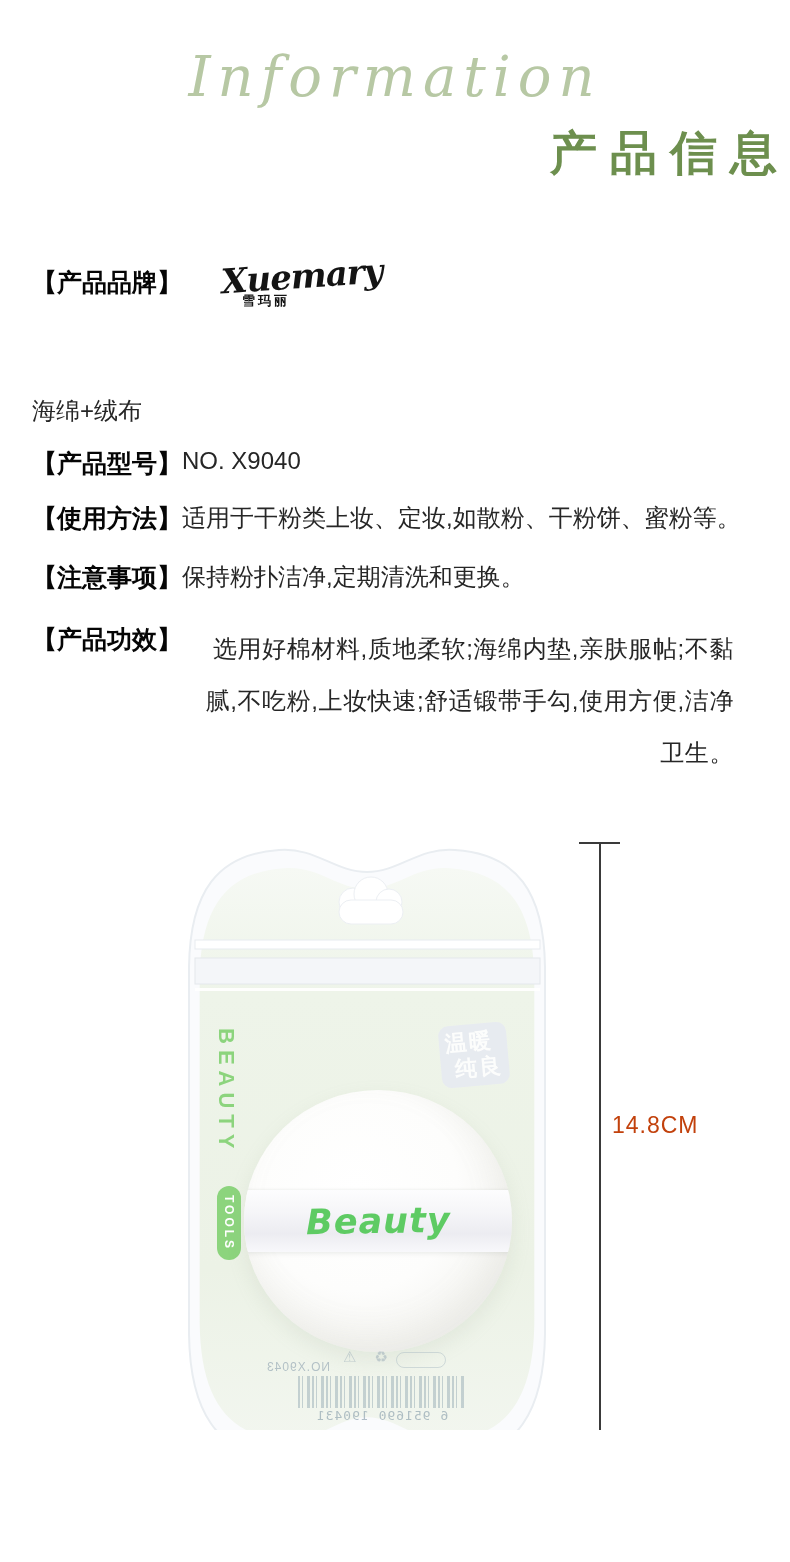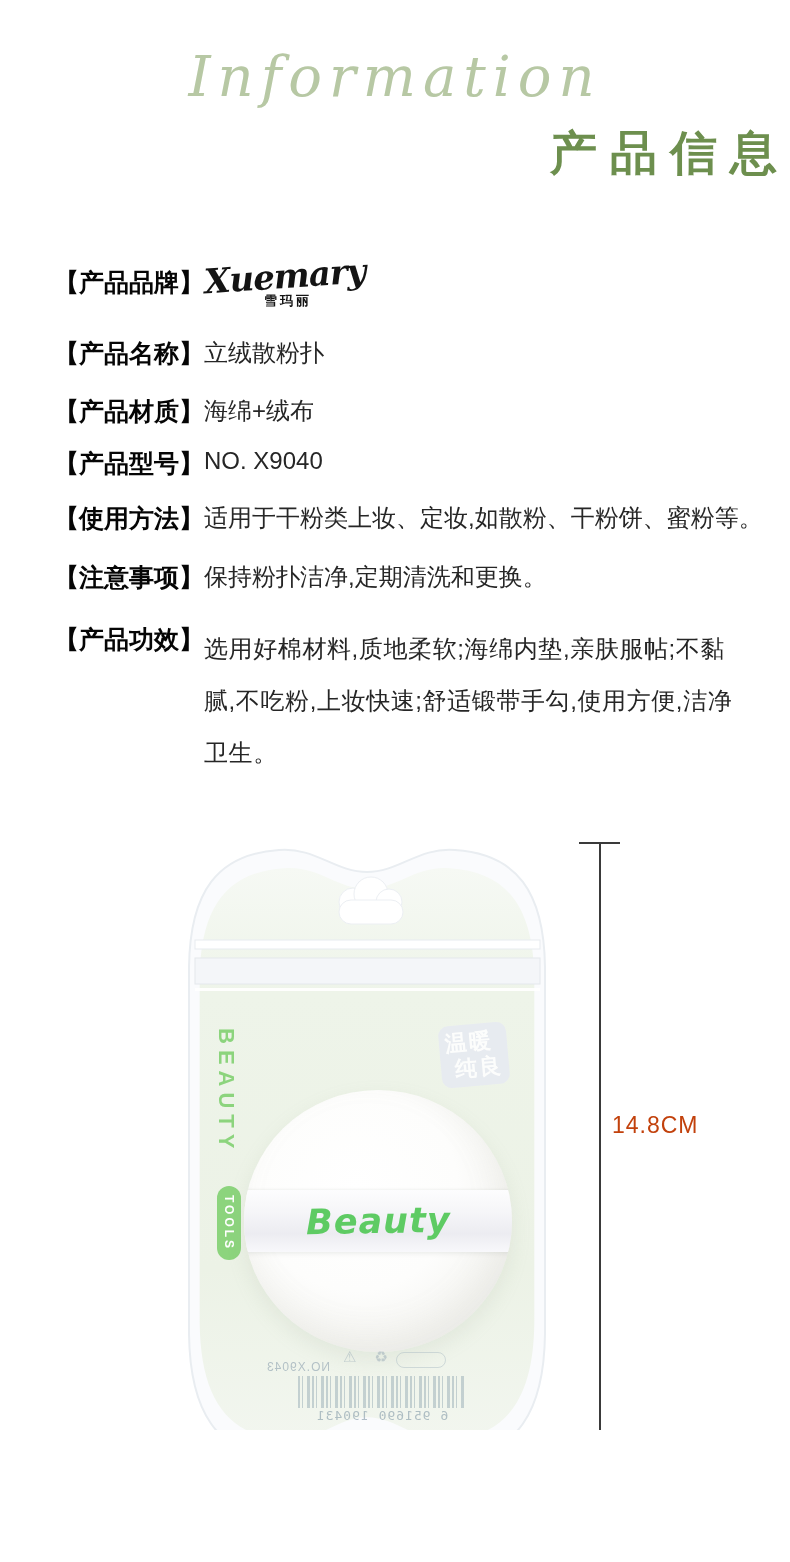--- a/index.html
+++ b/index.html
@@ -11,21 +11,21 @@
   .script-title{
     position:absolute;top:44px;left:0;width:100%;text-align:center;
     font-family:"DejaVu Serif",serif;font-style:italic;font-weight:400;
     font-size:56px;color:#b7c8a4;letter-spacing:7px;
   }
   .cn-title{
     position:absolute;top:122px;left:0;width:100%;text-align:right;
     font-size:47px;font-weight:700;color:#6d8f4e;letter-spacing:13px;text-indent:13px;
   }
   
-  .row{position:absolute;left:54px;width:716px;display:flex;align-items:flex-start;}
+  .row{position:absolute;left:32px;width:716px;display:flex;align-items:flex-start;text-align:right;}
   .lbl{flex:none;width:150px;font-size:25px;font-weight:700;color:#050505;}
   .val{font-size:24px;color:#262626;white-space:nowrap;letter-spacing:0px;}
   .row-effect .val{white-space:normal;width:552px;line-height:52px;letter-spacing:0.6px;}
   .row-brand{top:266px;}
   .row-name{top:337px;}
   .row-material{top:395px;}
   .row-model{top:447px;}
   .row-usage{top:502px;}
   .row-notice{top:561px;}
   .row-effect{top:623px;}
@@ -119,27 +119,22 @@
   <div class="cn-title">产品信息</div>
 
   <div class="row row-brand">
     <span class="lbl">【产品品牌】</span>
     <span class="logo-wrap">
       <span class="logo-script">Xuemary</span>
       <span class="logo-sub">雪玛丽</span>
     </span>
   </div>
 
-  <div class="row row-name">
-    <span class="lbl">【产品名称】</span>
-    <span class="val">立绒散粉扑</span>
-  </div>
 
   <div class="row row-material">
-    <span class="lbl">【产品材质】</span>
     <span class="val">海绵+绒布</span>
   </div>
 
   <div class="row row-model">
     <span class="lbl">【产品型号】</span>
     <span class="val">NO. X9040</span>
   </div>
 
   <div class="row row-usage">
     <span class="lbl">【使用方法】</span>

